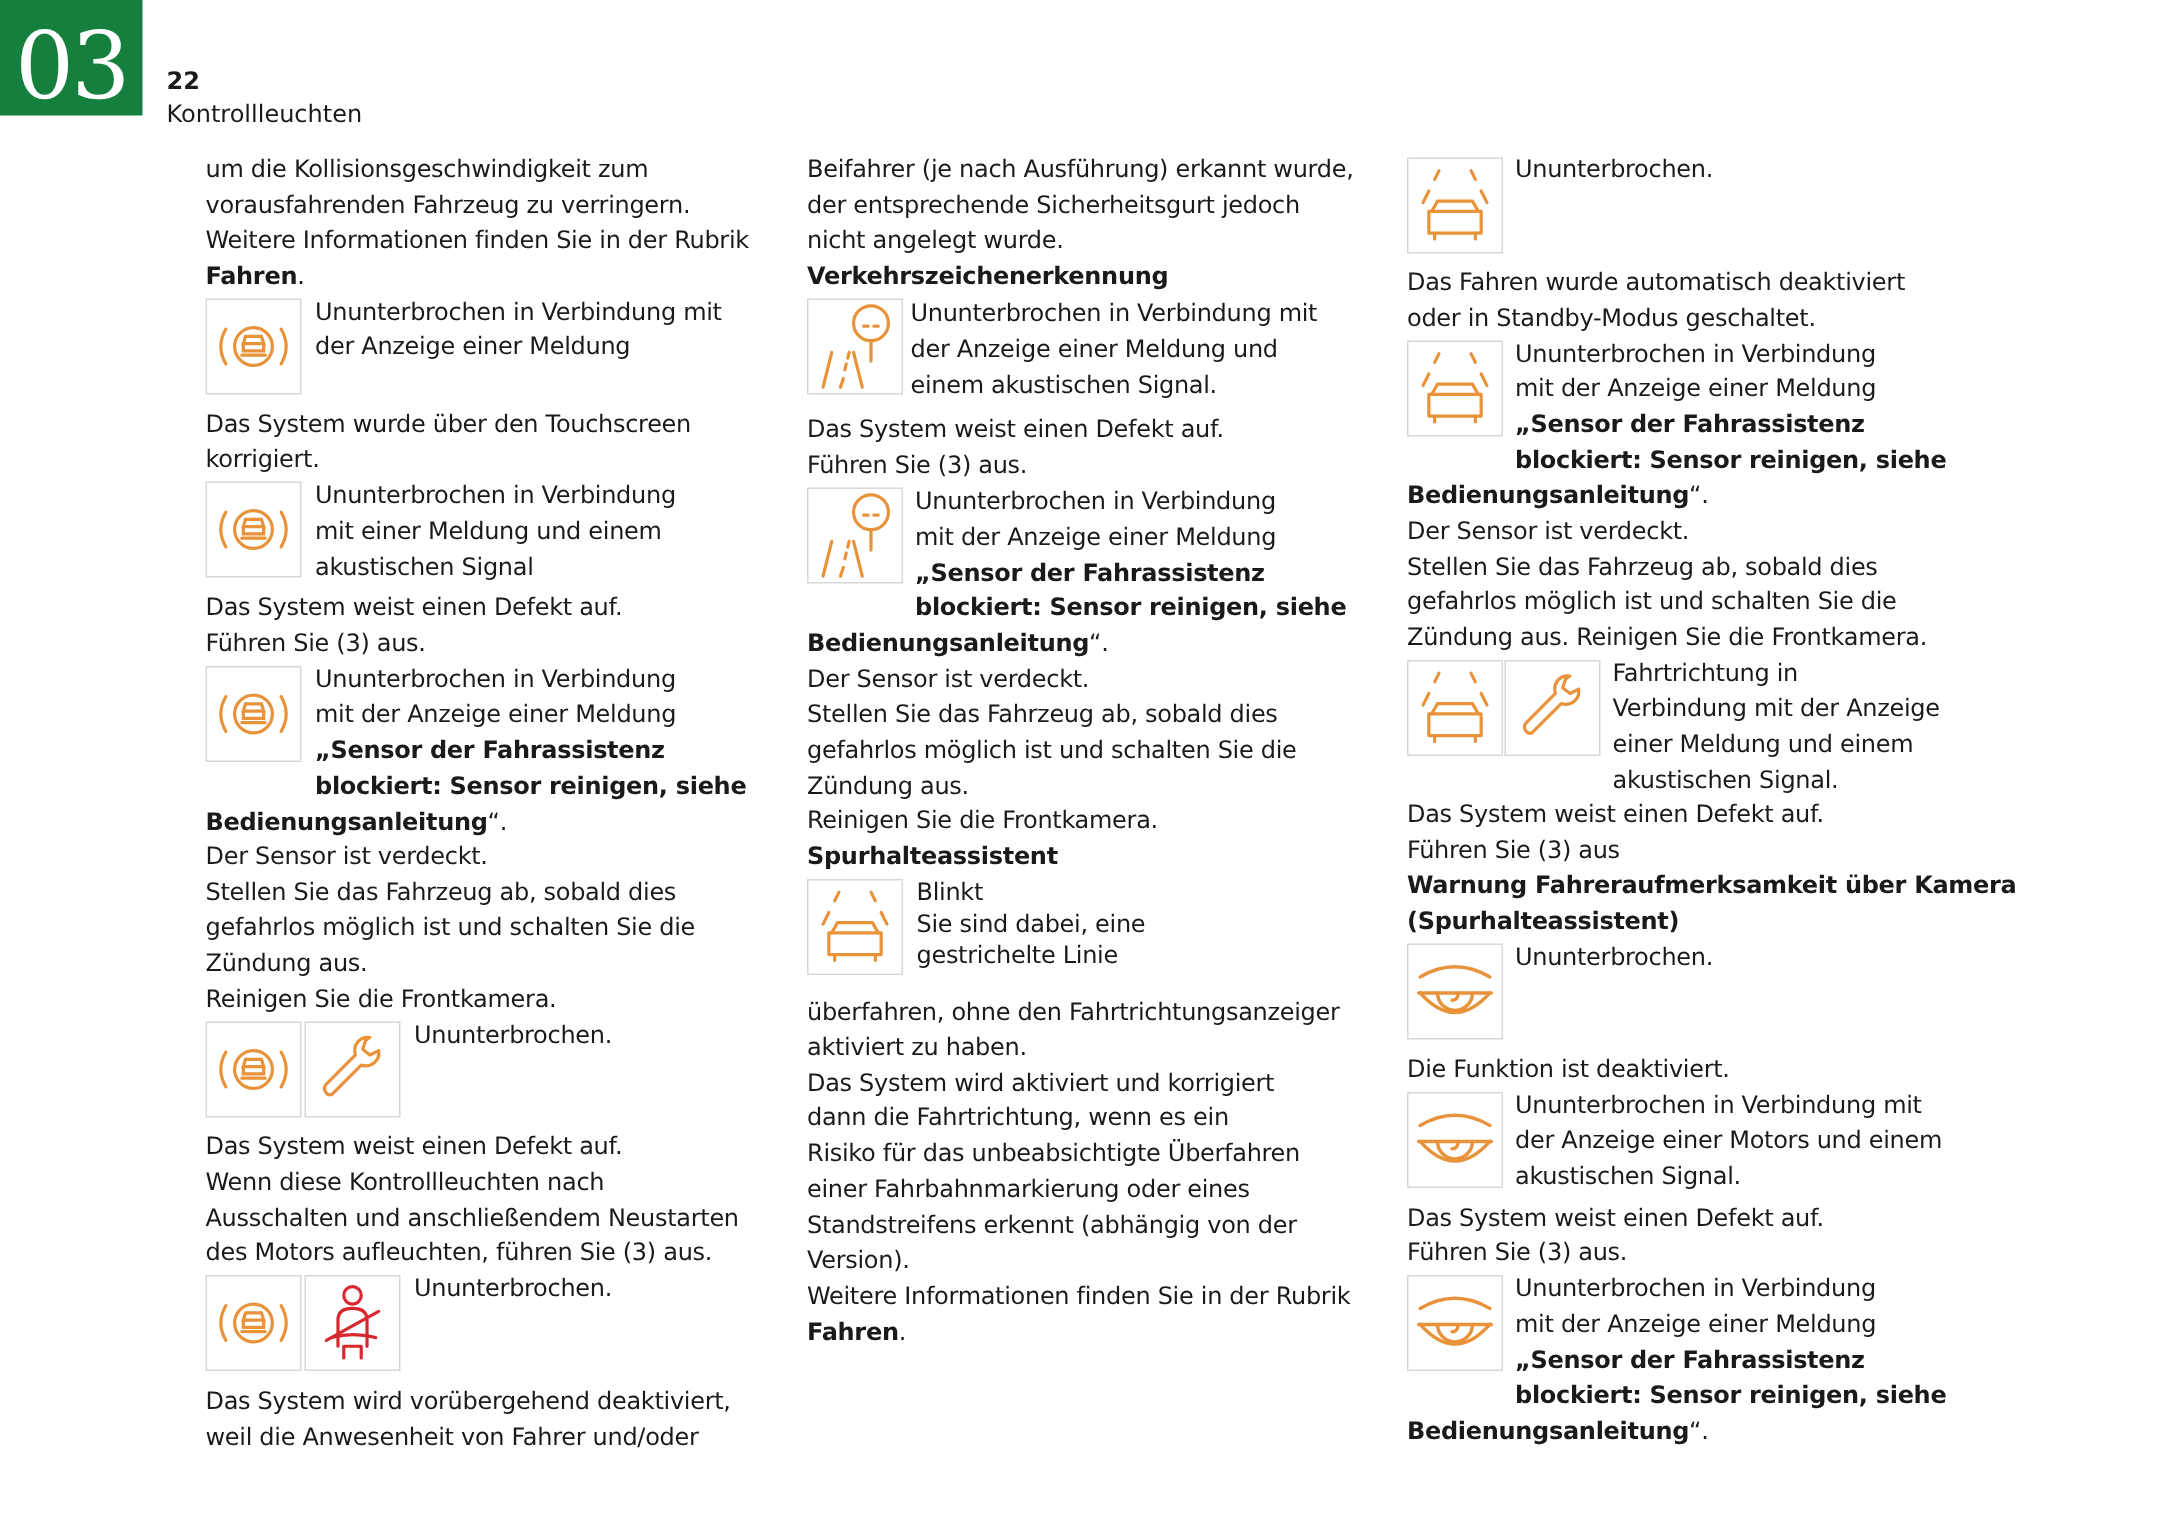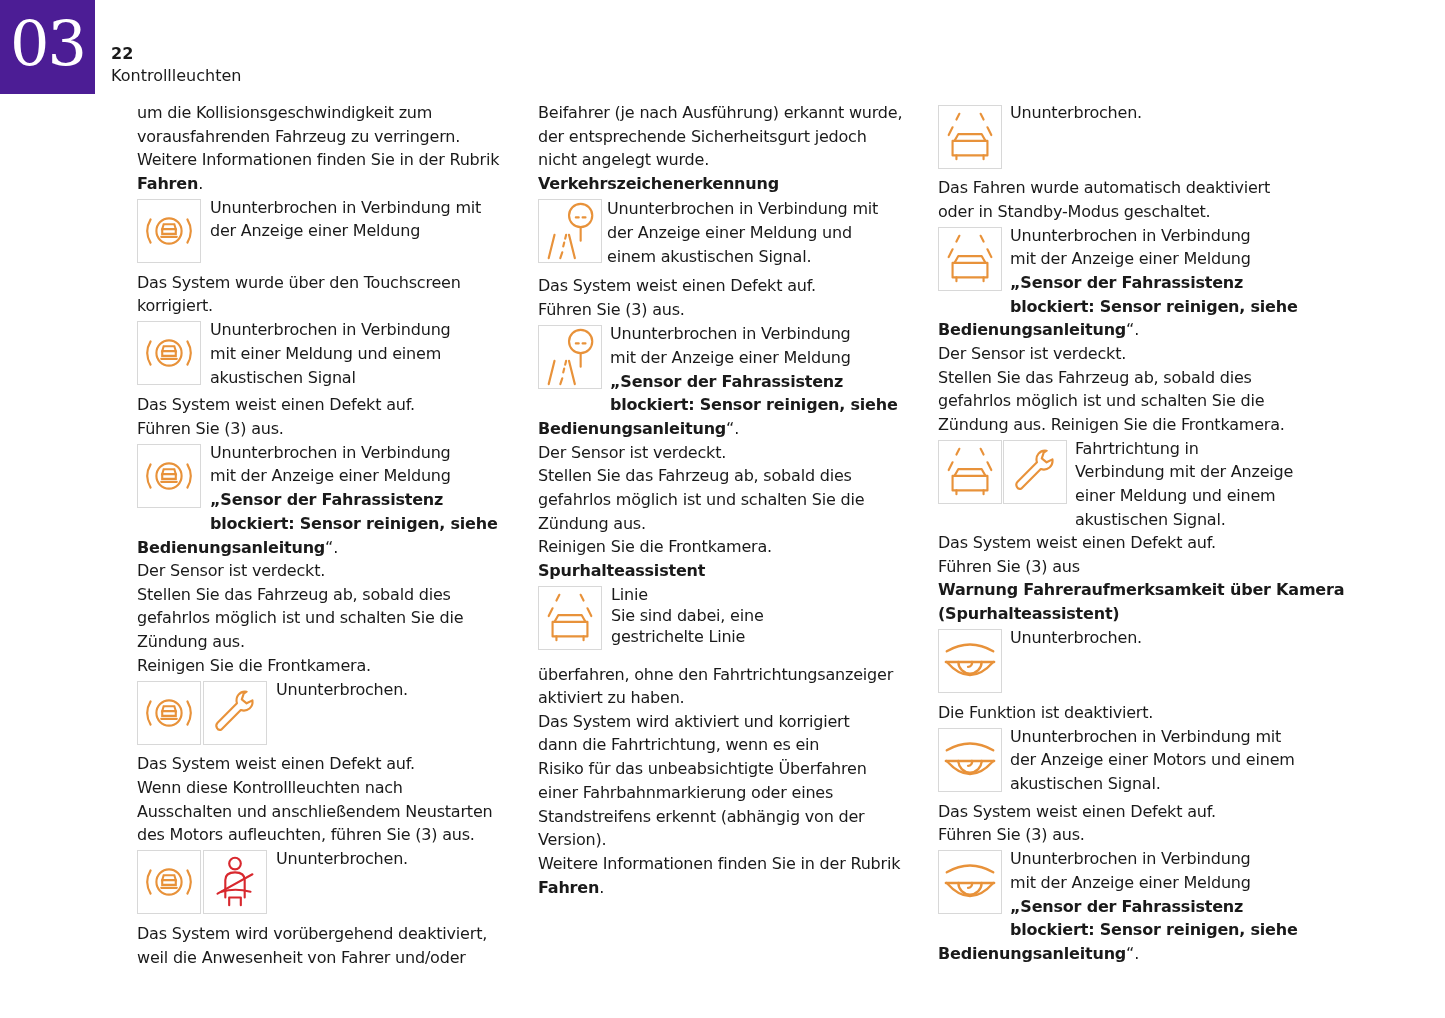--- a/index.html
+++ b/index.html
@@ -1,18 +1,18 @@
 <!DOCTYPE html>
 <html><head>
 <meta charset="utf-8">
 <style>
   html, body { margin:0; padding:0; background:#ffffff; }
   body { width:1445px; height:1018px; position:relative; overflow:hidden;
          font-family:"DejaVu Sans", "Liberation Sans", sans-serif; color:#1a1a1a; }
-  .chapter-box { position:absolute; left:0; top:0; width:95px; height:94px; background:#4c1d95;
+  .chapter-box { position:absolute; left:0; top:0; width:95px; height:77px; background:#15803d;
                  color:#fff; font-family:"DejaVu Serif","Liberation Serif",serif; font-size:62px;
                  line-height:87px; text-align:center; letter-spacing:-2px; }
   .page-num { position:absolute; left:111px; top:44px; font-size:16px; font-weight:bold; }
   .section { position:absolute; left:111px; top:66px; font-size:16px; }
   .line { position:absolute; font-size:16px; line-height:23.7px; white-space:nowrap; letter-spacing:-0.2px; }
   .b { font-weight:bold; }
   .icon { position:absolute; width:64px; height:64px; box-sizing:border-box;
           border:1.5px solid #d8d8d8; background:#fff; }
   .icon svg { width:100%; height:100%; display:block; }
 </style>
@@ -191,21 +191,21 @@
   <div class="line" style="left:538px;top:488px">gefahrlos möglich ist und schalten Sie die</div>
   <div class="line" style="left:538px;top:512px">Zündung aus.</div>
   <div class="line" style="left:538px;top:535px">Reinigen Sie die Frontkamera.</div>
   <div class="line b" style="left:538px;top:559px">Spurhalteassistent</div>
 
   <div class="icon" style="left:538px;top:586px">
       <svg>
         <use href="#sym-lane"></use>
       </svg>
     </div>
-  <div class="line" style="left:611px;top:583px">Linie</div>
+  <div class="line" style="left:611px;top:583px">Blinkt</div>
   <div class="line" style="left:611px;top:604px">Sie sind dabei, eine</div>
   <div class="line" style="left:611px;top:625px">gestrichelte Linie</div>
 
   <div class="line" style="left:538px;top:663px">überfahren, ohne den Fahrtrichtungsanzeiger</div>
   <div class="line" style="left:538px;top:686px">aktiviert zu haben.</div>
   <div class="line" style="left:538px;top:710px">Das System wird aktiviert und korrigiert</div>
   <div class="line" style="left:538px;top:733px">dann die Fahrtrichtung, wenn es ein</div>
   <div class="line" style="left:538px;top:757px">Risiko für das unbeabsichtigte Überfahren</div>
   <div class="line" style="left:538px;top:781px">einer Fahrbahnmarkierung oder eines</div>
   <div class="line" style="left:538px;top:805px">Standstreifens erkennt (abhängig von der</div>

